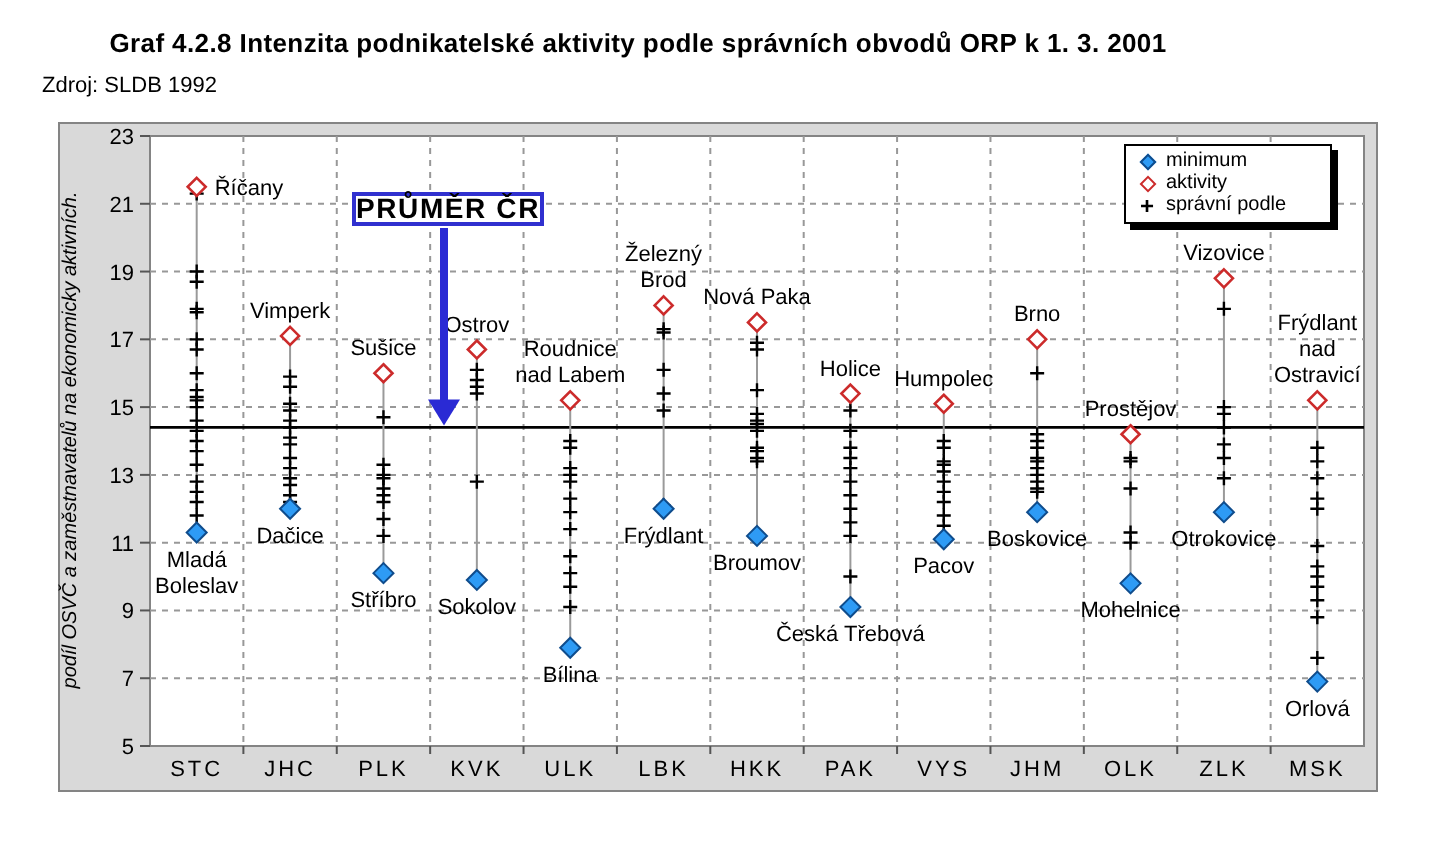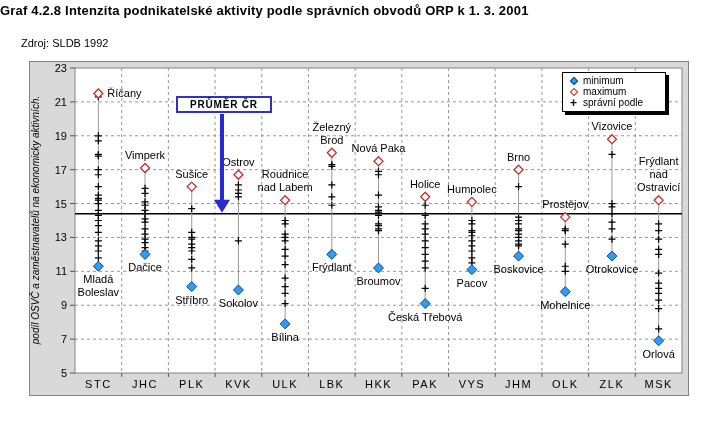--- a/index.html
+++ b/index.html
@@ -2,21 +2,21 @@
 <html><head>
 <meta charset="utf-8">
 <style>
   html,body{margin:0;padding:0;}
   body{
     width:718px;height:422px;position:relative;background:#ffffff;
     font-family:"Liberation Sans","DejaVu Sans",sans-serif;color:#000;
     overflow:hidden;
   }
   .title{
-    position:absolute;top:3px;left:0;width:638px;text-align:left;
+    position:absolute;top:14px;left:0;width:638px;text-align:center;
     font-size:13px;font-weight:bold;letter-spacing:0.2px;
   }
   .source{
     position:absolute;top:37px;left:21px;font-size:11px;
   }
   .chart-frame{
     position:absolute;left:29px;top:61px;width:660px;height:335px;
     background:#d9d9d9;border:1px solid #848484;box-sizing:border-box;
   }
   #chart-svg{position:absolute;left:0;top:0;z-index:2;}
@@ -33,21 +33,21 @@
   }
   .legend-row{display:flex;align-items:center;height:11px;font-size:10px;line-height:11px;}
   .legend-icon{width:14px;display:inline-flex;justify-content:flex-start;align-items:center;}
   .diamond{width:6px;height:6px;transform:rotate(45deg);box-sizing:border-box;margin-left:2px;}
   .diamond.min{background:#2e9bf5;border:1px solid #0f4c8c;}
   .diamond.max{background:#fff;border:1px solid #cc2b2b;}
   .plus-glyph{font-size:12px;font-weight:bold;line-height:10px;margin-left:1px;}
   .avg-box{
     position:absolute;z-index:4;left:176px;top:96px;width:96px;height:17px;
     background:#ffffff;border:2px solid #3030cf;box-sizing:border-box;
-    font-size:10px;font-weight:bold;text-align:center;line-height:13px;
+    font-size:14px;font-weight:bold;text-align:center;line-height:13px;
     letter-spacing:0.8px;
   }
 </style>
 </head>
 <body>
 
 <div class="title">Graf 4.2.8 Intenzita podnikatelské aktivity podle správních obvodů ORP k 1. 3. 2001</div>
 <div class="source">Zdroj: SLDB 1992</div>
 
 <div class="chart-frame"></div>
@@ -334,21 +334,21 @@
   <div class="legend-row">
     <span class="legend-icon">
         <span class="diamond min"></span>
       </span>
     <span>minimum</span>
   </div>
   <div class="legend-row">
     <span class="legend-icon">
         <span class="diamond max"></span>
       </span>
-    <span>maximum</span>
+    <span>aktivity</span>
   </div>
   <div class="legend-row">
     <span class="legend-icon">
         <span class="plus-glyph">+</span>
       </span>
     <span>správní podle</span>
   </div>
 </div>
 
 <div class="avg-box">PRŮMĚR ČR</div>

